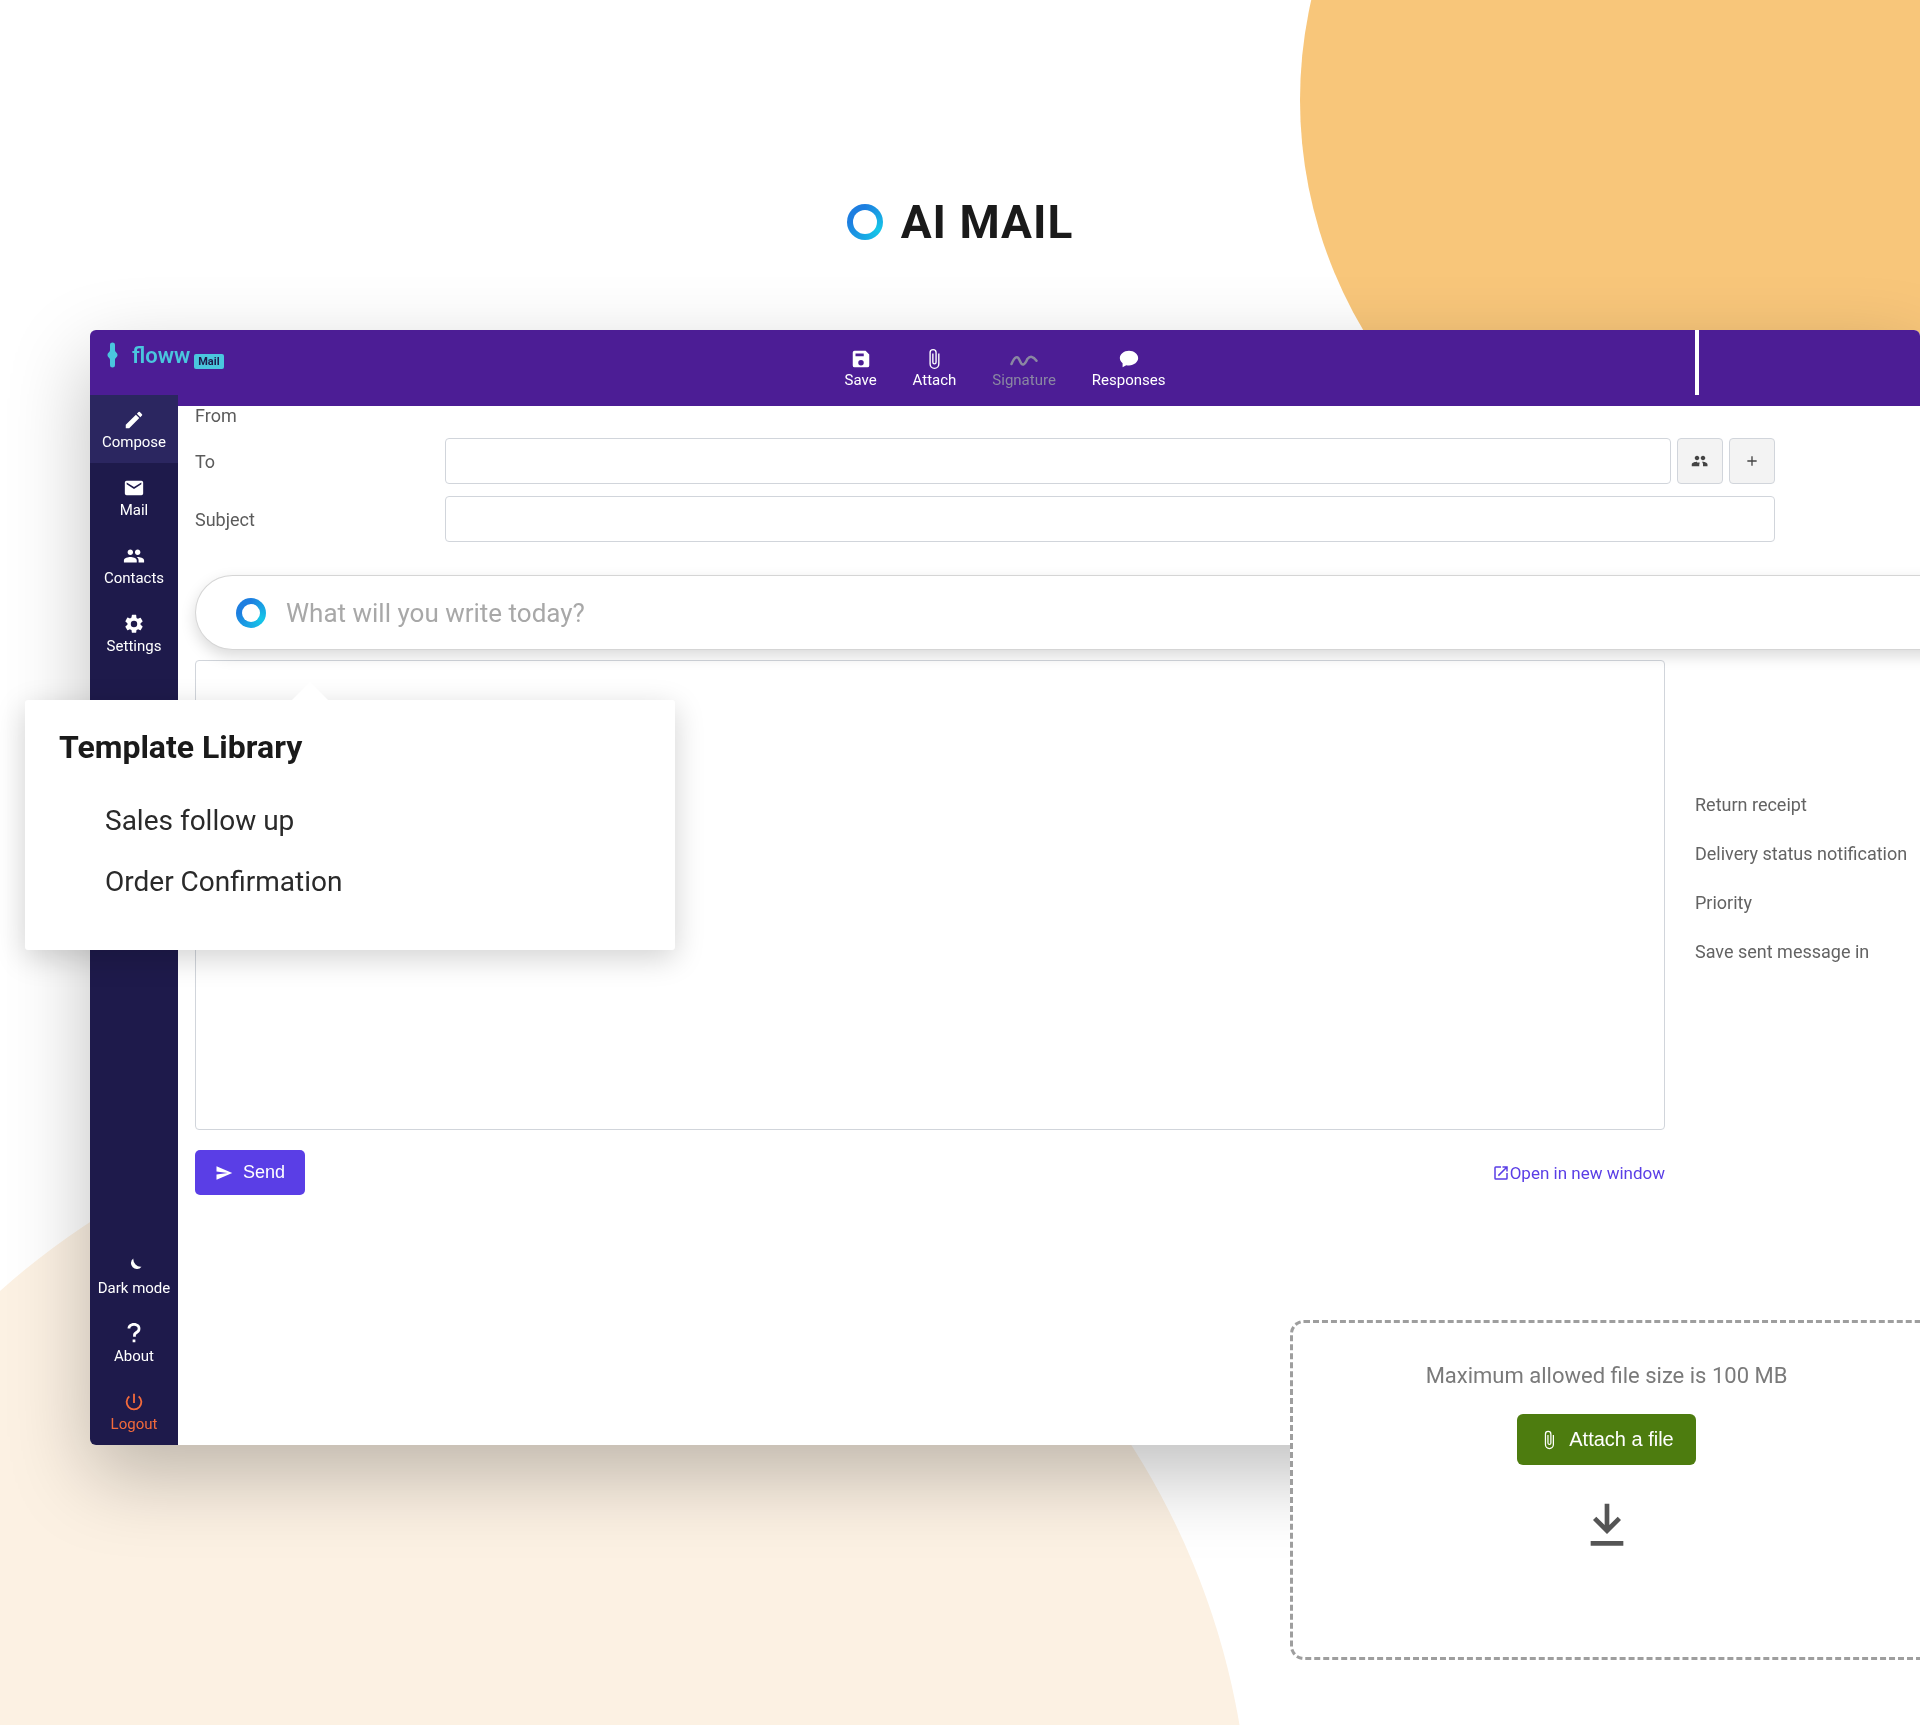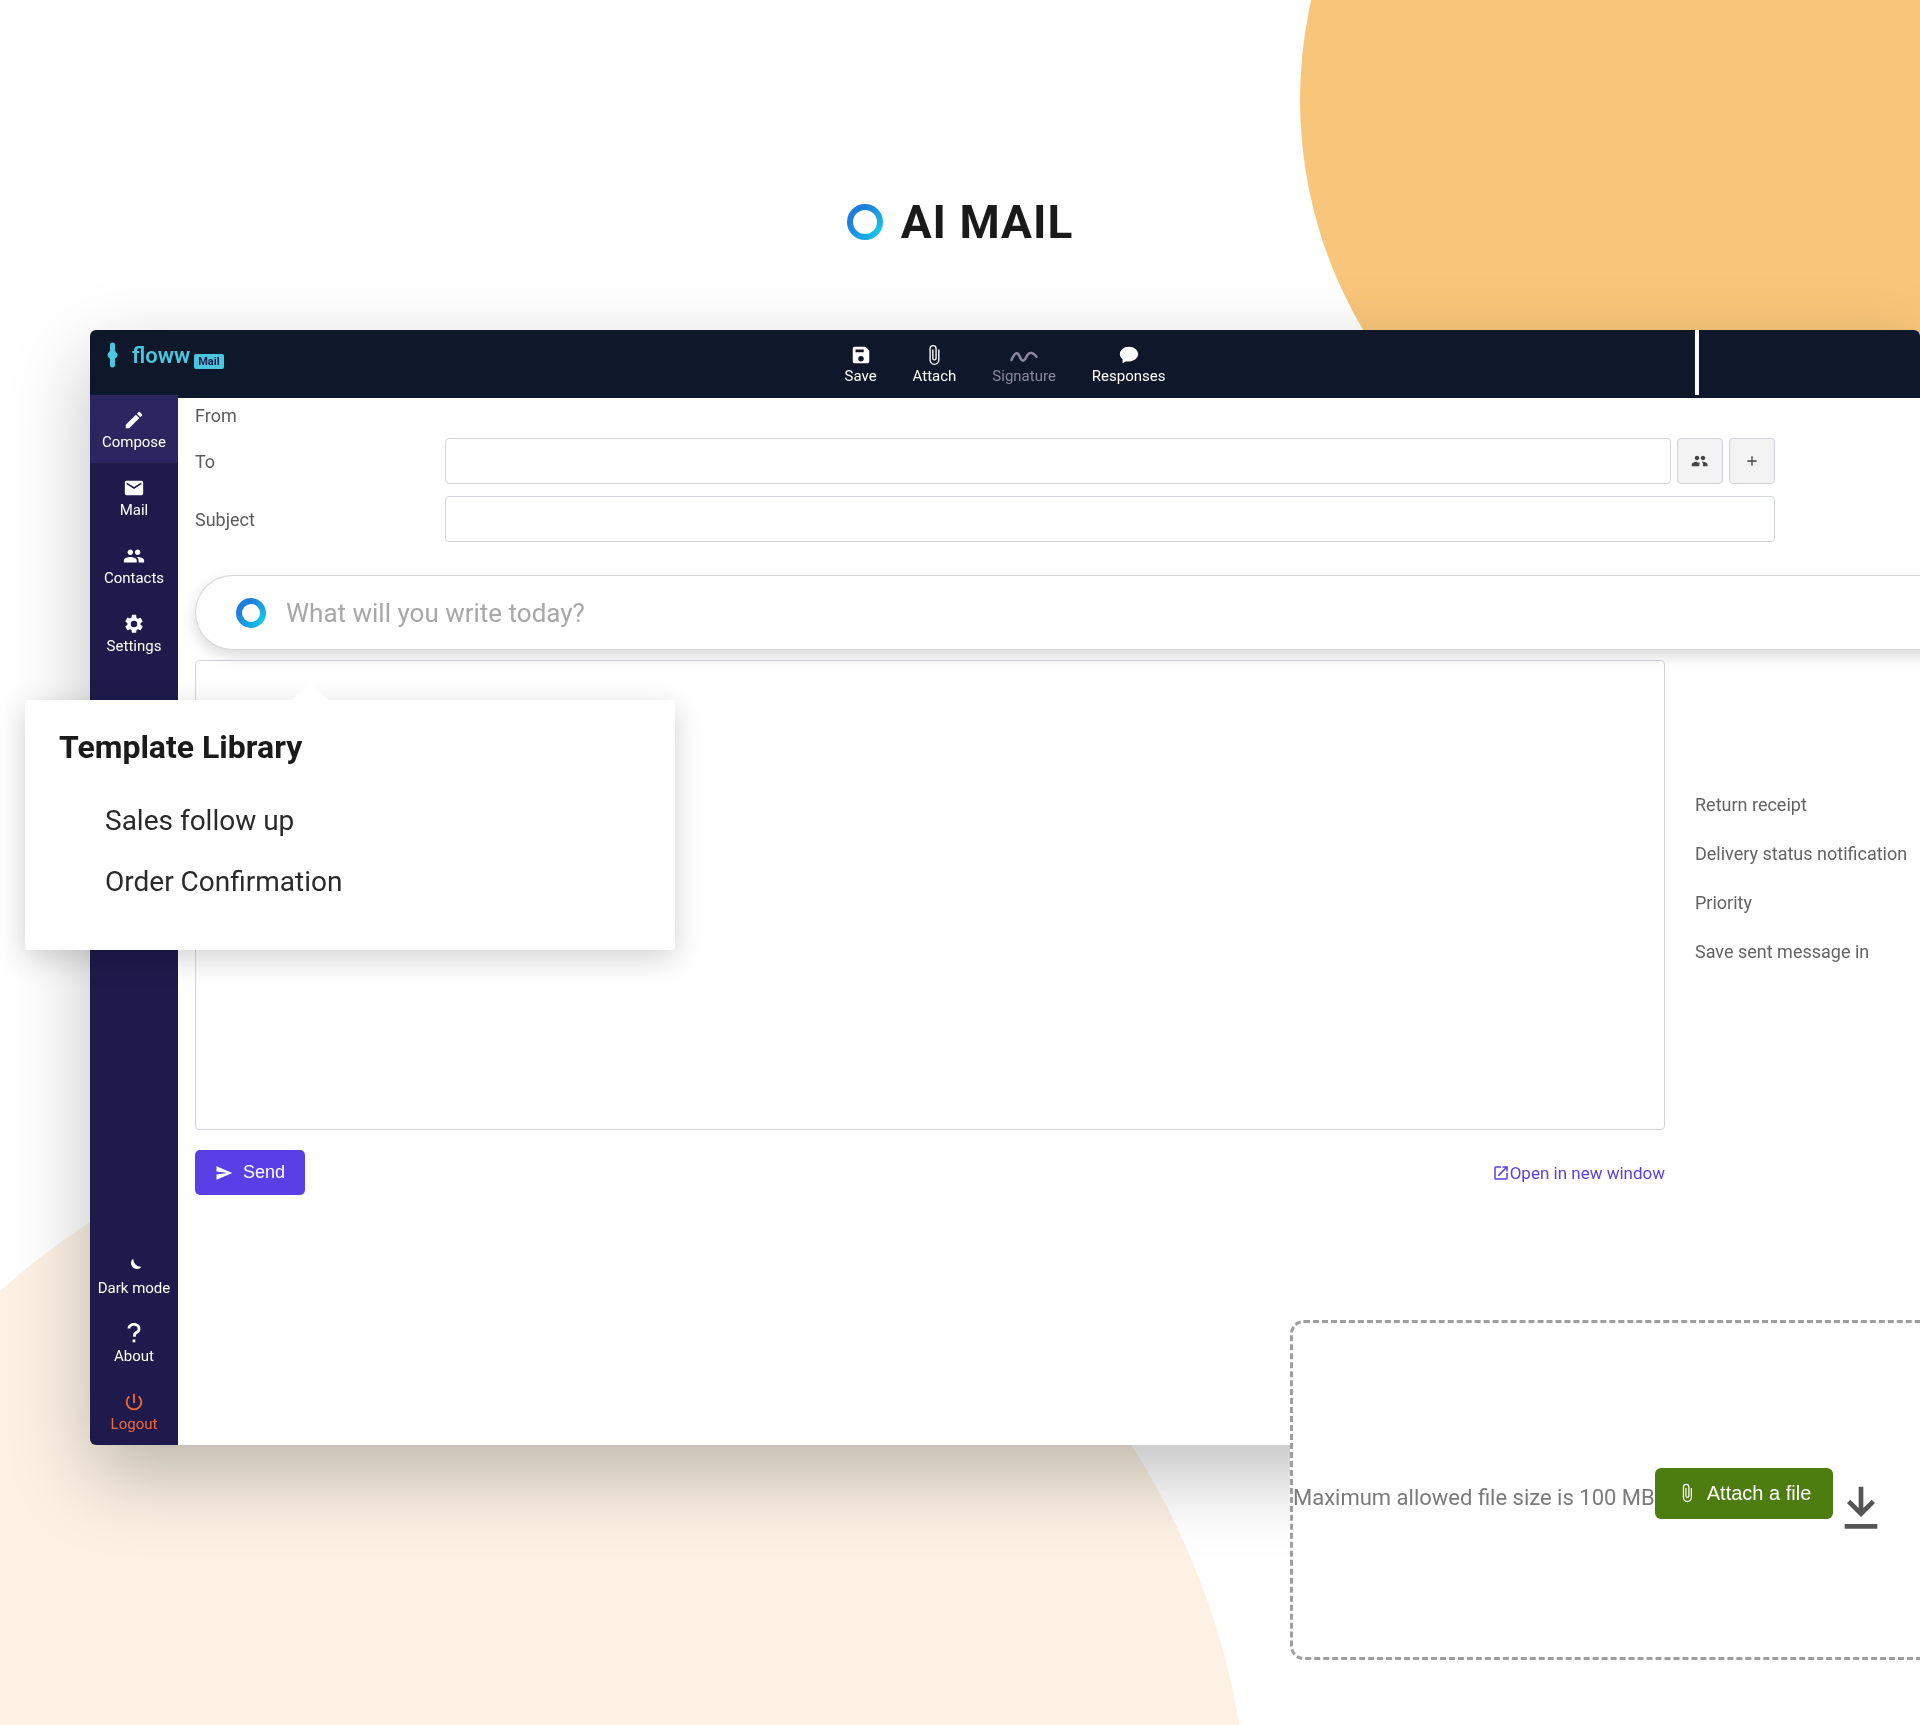--- a/index.html
+++ b/index.html
@@ -81,22 +81,22 @@
   overflow: hidden;
   z-index: 3;
 }
 
 
 .top-toolbar {
   position: absolute;
   top: 0;
   left: 0;
   width: 100%;
-  height: 68px;
-  background: #0f172a;
+  height: 76px;
+  background: #4c1d95;
   display: flex;
   align-items: center;
 }
 .toolbar-left {
   position: absolute;
   left: 10px;
   top: 10px;
   display: flex;
   align-items: center;
   color: #4ac6de;
@@ -358,21 +358,21 @@
   position: absolute;
   top: 1320px;
   left: 1290px;
   width: 630px;
   height: 340px;
   background: #fff;
   border: 3px dashed #9e9e9e;
   border-right: none;
   border-radius: 14px 0 0 14px;
   display: flex;
-  flex-direction: row;
+  flex-direction: column;
   align-items: center;
   padding-top: 40px;
   z-index: 20;
 }
 .aw-text {
   font-size: 22px;
   color: #7a7a7a;
   margin-bottom: 26px;
 }
 .aw-btn {

